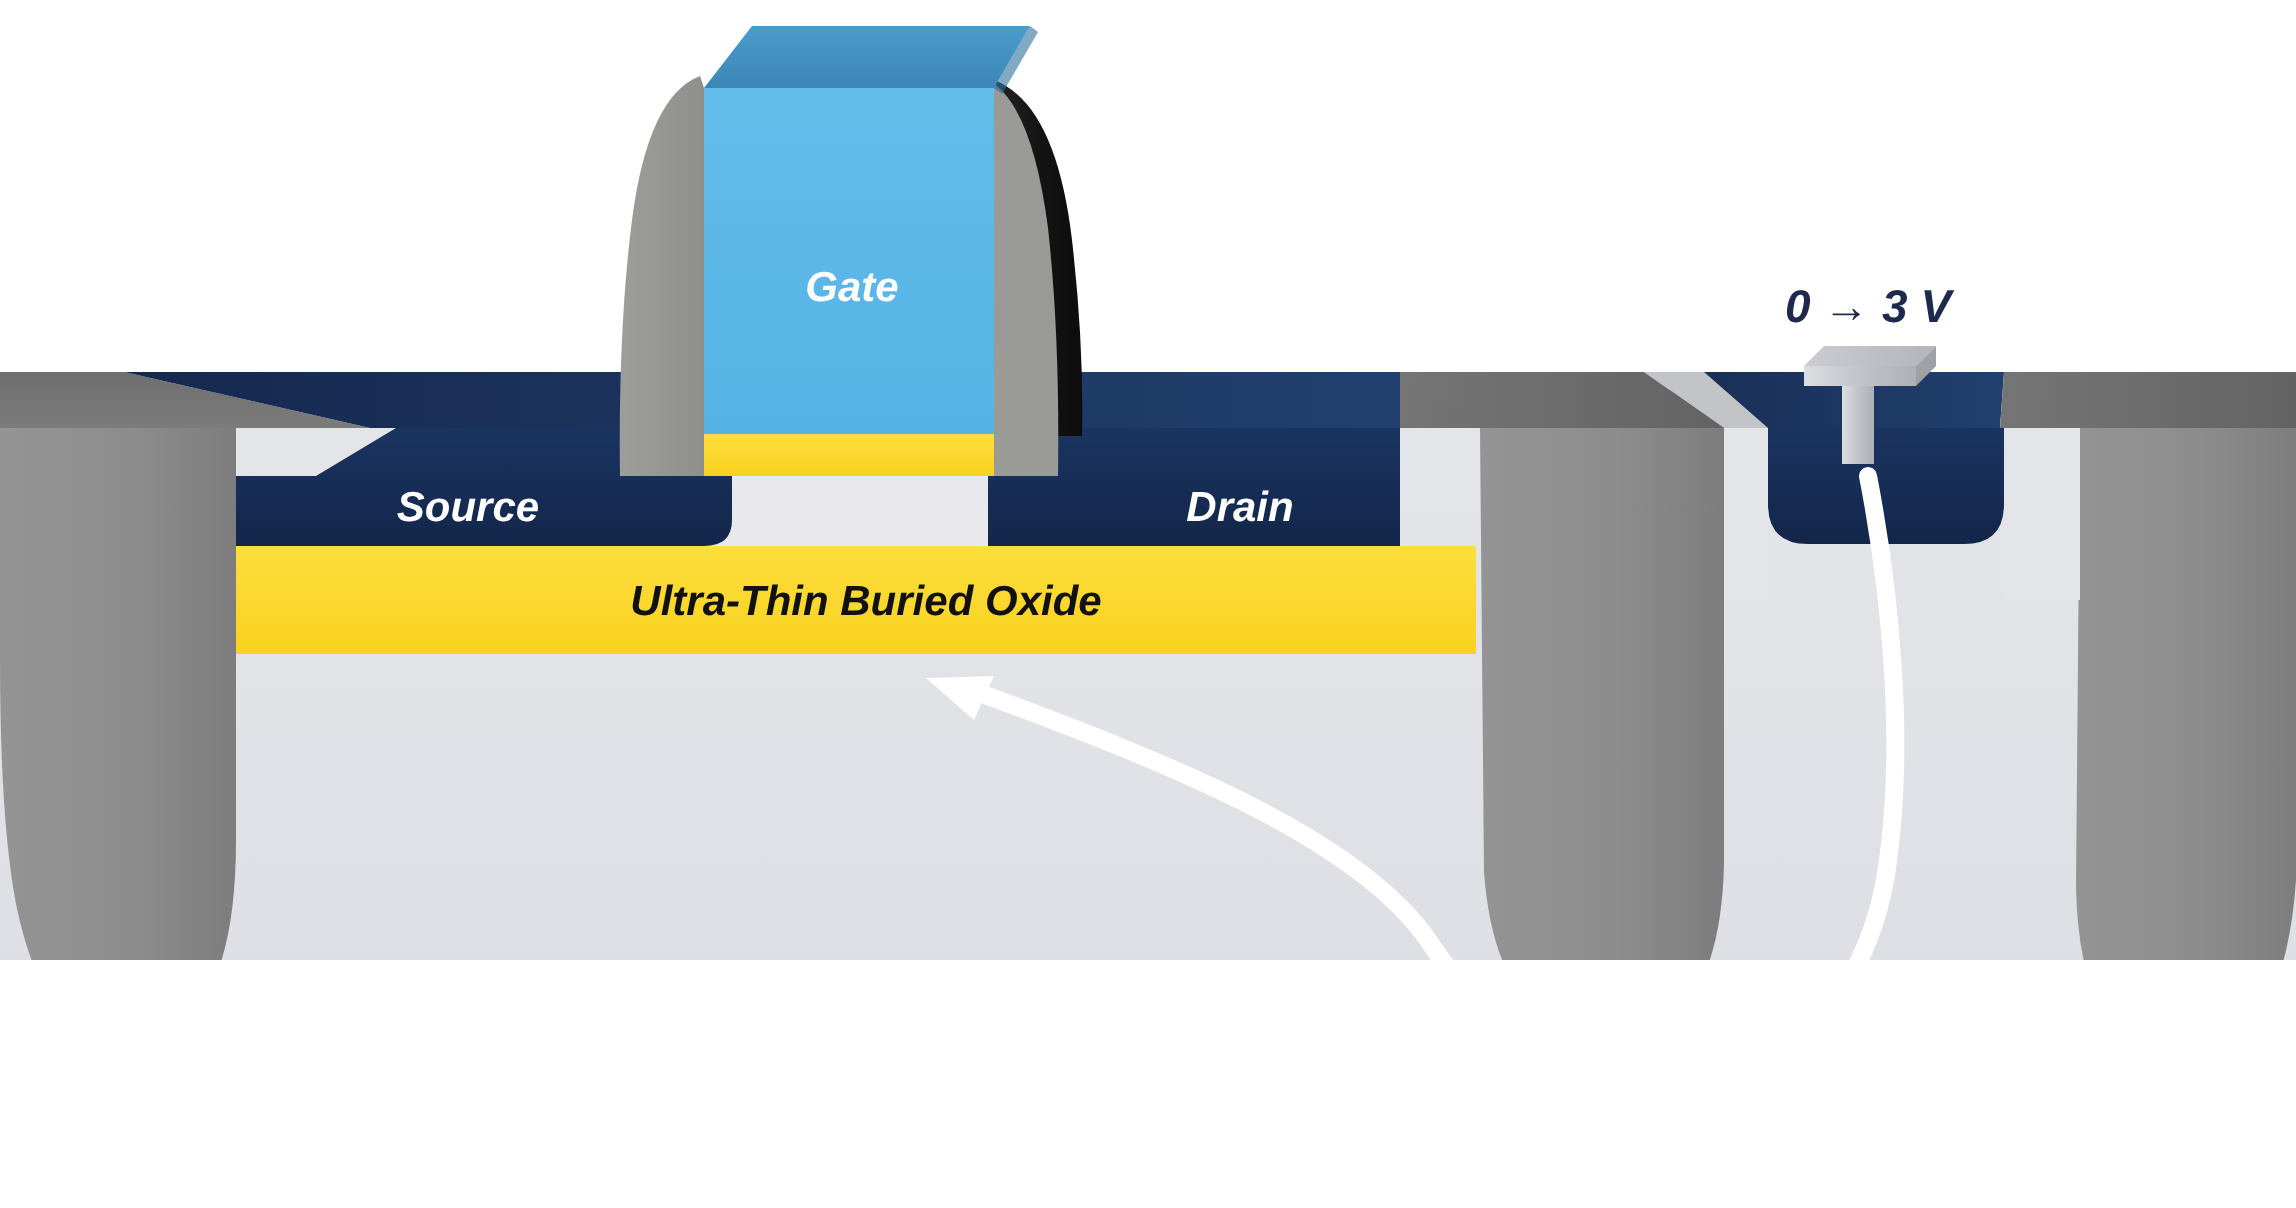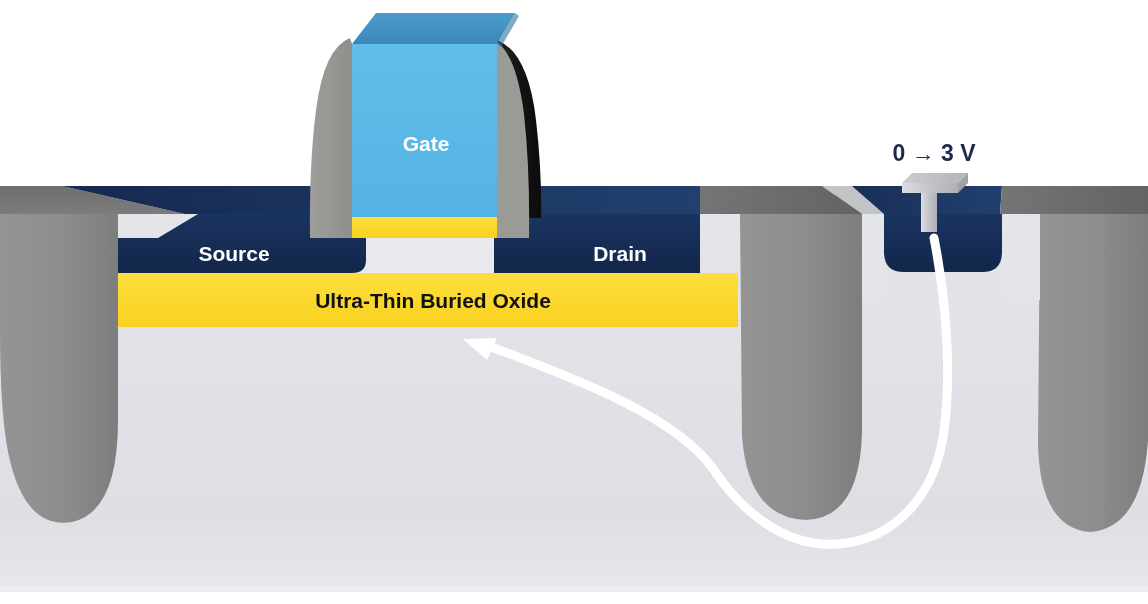--- a/index.html
+++ b/index.html
@@ -7,23 +7,24 @@
     margin: 0;
     padding: 0;
     background: #ffffff;
   }
   body {
     font-family: "Liberation Sans", sans-serif;
   }
   #stage {
     position: relative;
     width: 1148px;
-    height: 604px;
+    height: 480px;
     background: #86efac;
     overflow: hidden;
+    font-style: italic;
   }
   #stage svg {
     display: block;
     position: absolute;
     left: 0;
     top: 0;
   }
   text {
     font-family: "Liberation Sans", sans-serif;
     dominant-baseline: middle;

